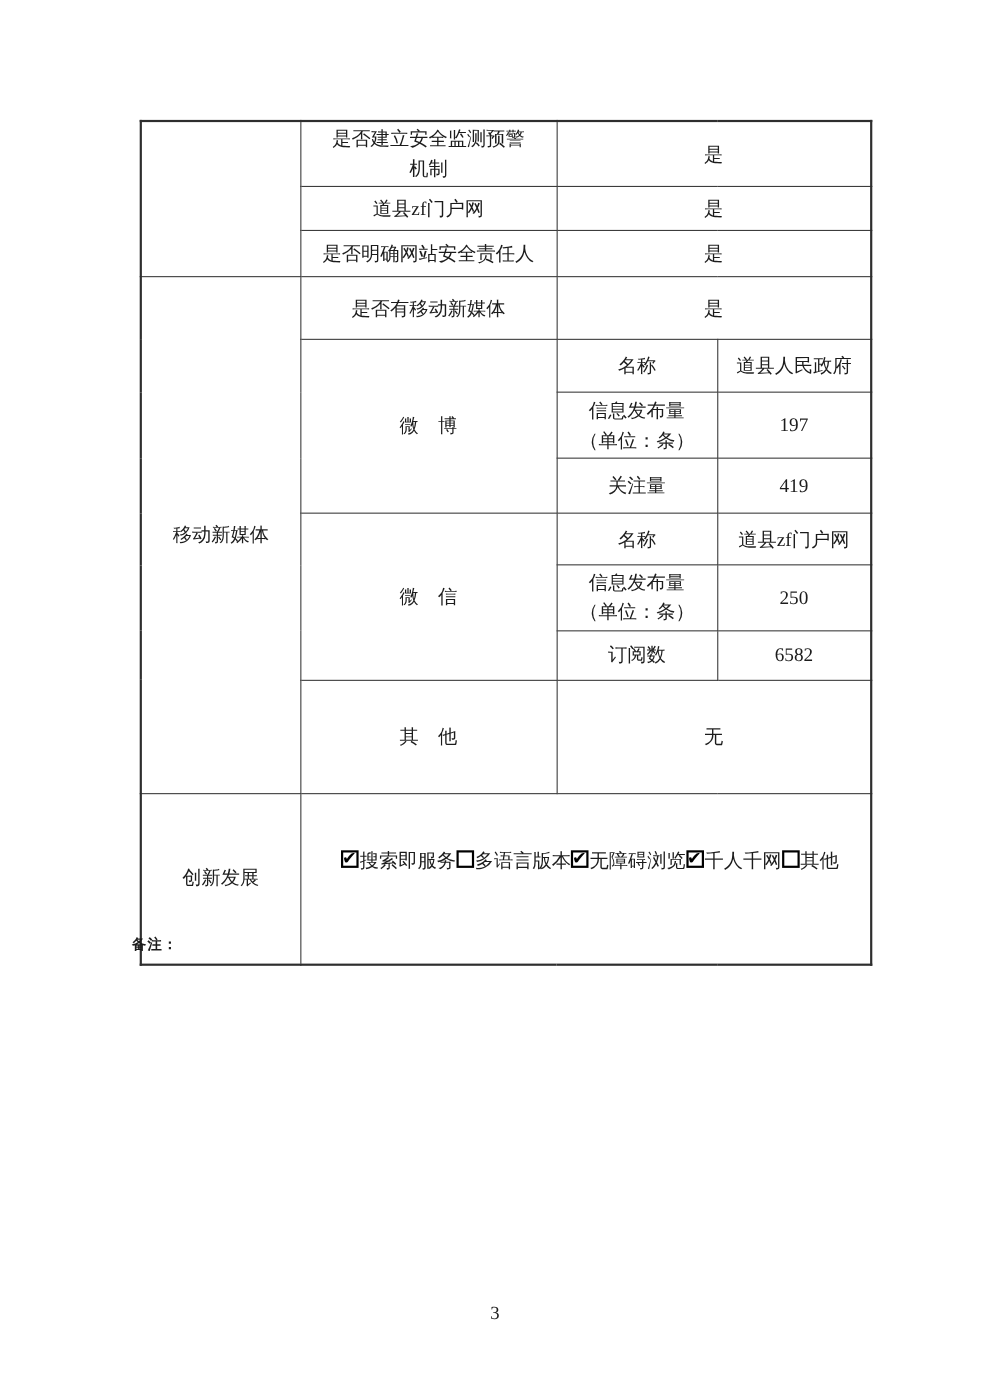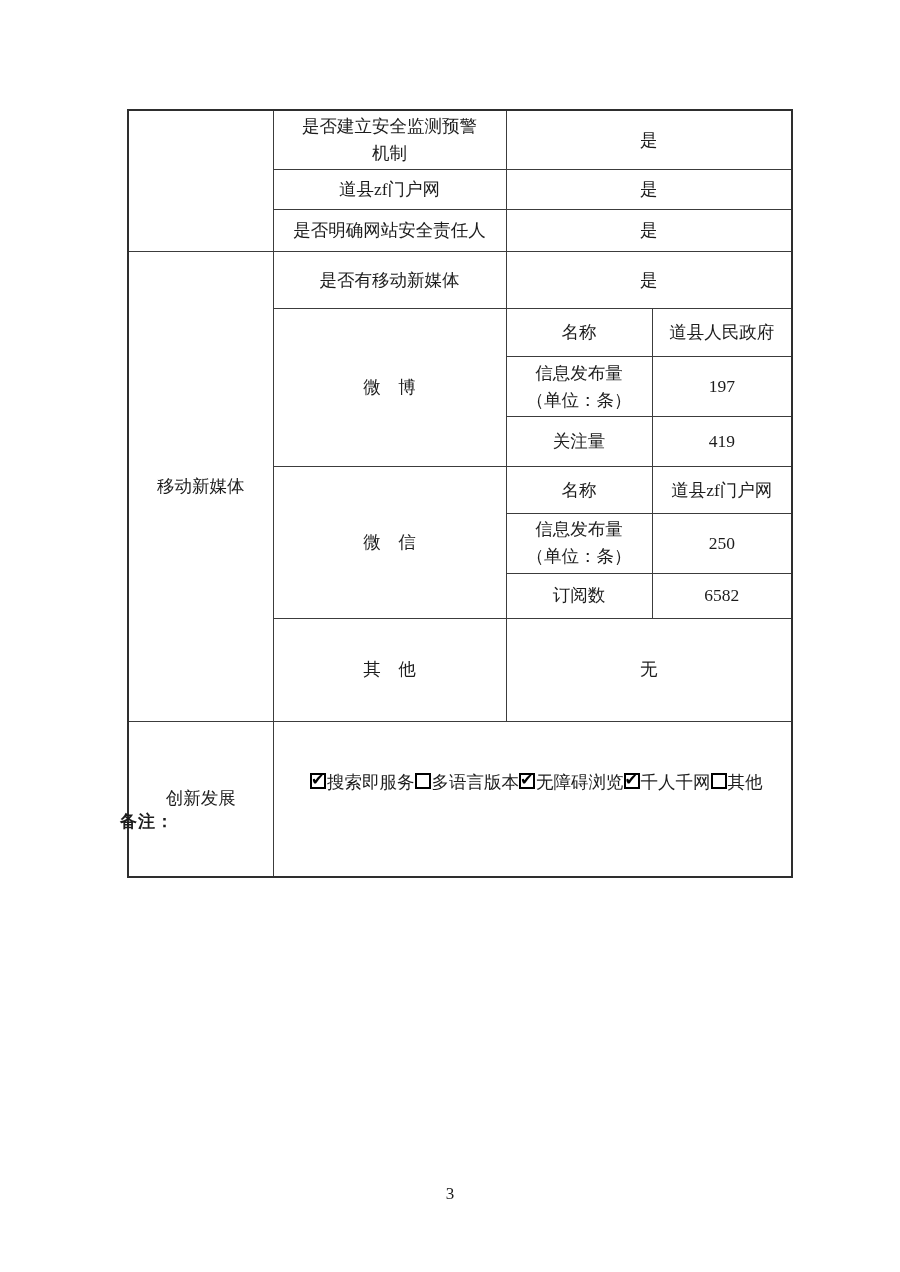--- a/index.html
+++ b/index.html
@@ -62,22 +62,22 @@
     left: -1px;
     top: -7px;
     font-size: 16px;
     font-weight: bold;
     color: #000;
     font-family: "DejaVu Sans", sans-serif;
   }
   .remarks {
     position: absolute;
     left: 120px;
-    top: 810px;
-    font-size: 17px;
+    top: 850px;
+    font-size: 13px;
     font-weight: bold;
     letter-spacing: 1px;
   }
   .page-number {
     position: absolute;
     left: 0;
     top: 1184px;
     width: 900px;
     text-align: center;
     font-size: 17px;

